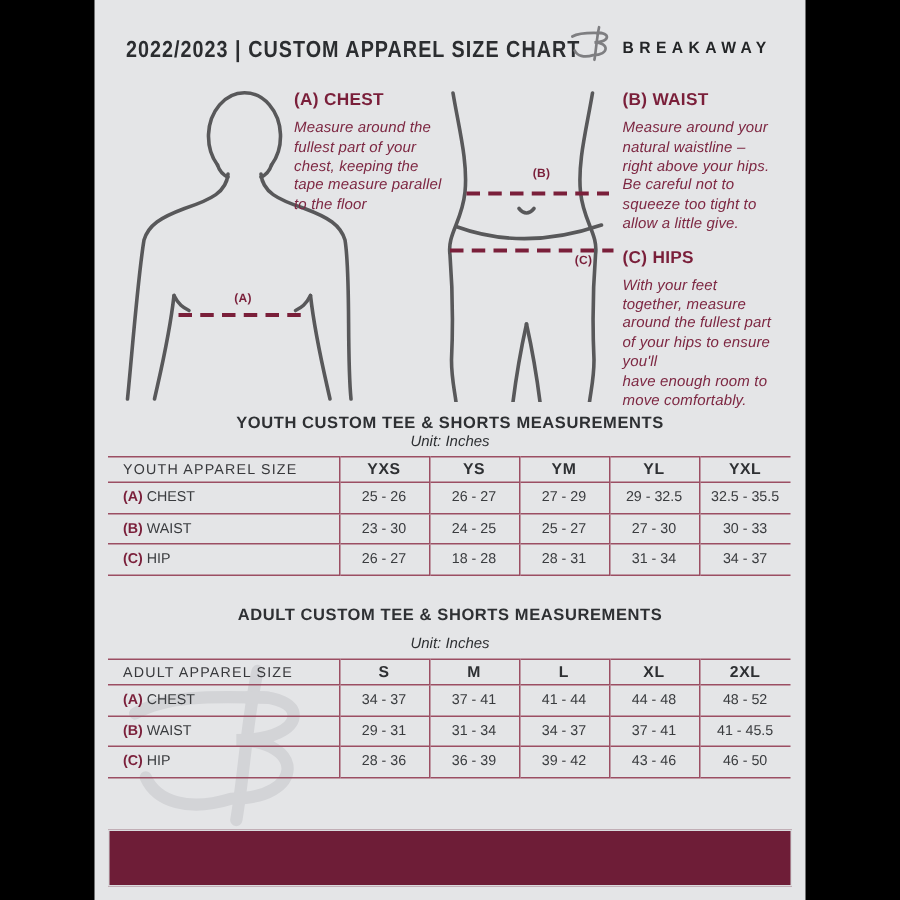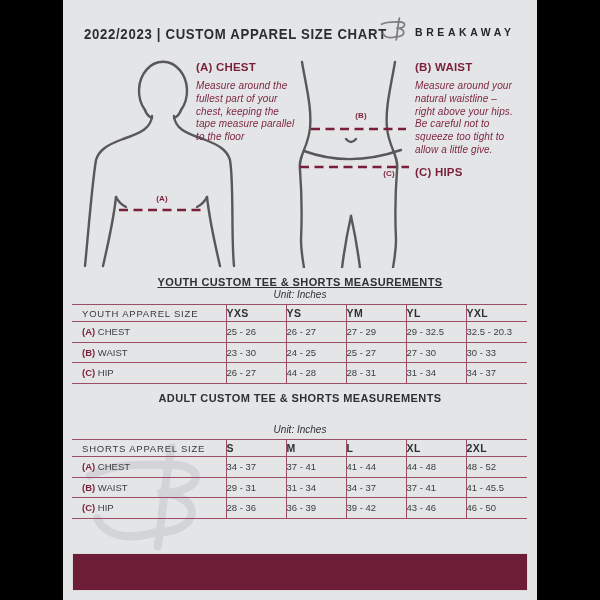--- a/index.html
+++ b/index.html
@@ -56,21 +56,21 @@
   .tbl-unit{position:absolute;left:9px;width:456px;text-align:center;z-index:1;
     font-size:10px;font-style:italic;font-weight:500;color:#2e3033;}
   table.size-table{
     position:absolute;left:9px;width:455px;z-index:1;
     border-collapse:collapse;table-layout:fixed;
     border-bottom:1.4px solid var(--table-border);
     background:transparent;
   }
   table.size-table tr{border-top:1.4px solid var(--table-border);}
   table.size-table th, table.size-table td{
-    padding:0;vertical-align:middle;text-align:left;
+    padding:0;vertical-align:middle;text-align:center;
     font-size:9.5px;color:#3a3c3f;font-weight:400;
   }
   table.size-table th.lbl, table.size-table td.lbl{text-align:left;padding-left:10px;}
   table.size-table th.lbl{font-weight:400;letter-spacing:.8px;font-size:9.5px;color:#38393c;}
   table.size-table thead th{font-weight:700;font-size:10.5px;color:#2e3033;letter-spacing:.4px;}
   table.size-table th:nth-child(n+2), table.size-table td:nth-child(n+2){
     border-left:1.4px solid var(--table-border);
   }
   table.size-table thead tr{height:17px;}
   table.size-table tbody tr{height:20.5px;}
@@ -152,23 +152,30 @@
 
     <div class="guide-col" style="left:352px;top:61px;width:130px;">
       <div class="guide-h">(B) WAIST</div>
       <div class="guide-p">Measure around your
 natural waistline –
 right above your hips.
 Be careful not to
 squeeze too tight to
 allow a little give.</div>
       <div class="guide-h gap">(C) HIPS</div>
-    </div>
-
-    <div class="tbl-title" style="top:276px;text-decoration:underline;">YOUTH CUSTOM TEE &amp; SHORTS MEASUREMENTS</div>
+      <div class="guide-p">With your feet
+together, measure
+around the fullest part
+of your hips to ensure
+you'll
+have enough room to
+move comfortably.</div>
+    </div>
+
+    <div class="tbl-title" style="top:276px;">YOUTH CUSTOM TEE &amp; SHORTS MEASUREMENTS</div>
     <div class="tbl-unit" style="top:289px;">Unit: Inches</div>
     <table class="size-table" style="top:304px;">
       <colgroup>
           <col style="width:154px">
           <col style="width:60px">
           <col style="width:60px">
           <col style="width:60px">
           <col style="width:60px">
           <col style="width:61px">
         </colgroup>
@@ -182,55 +189,55 @@
           <th>YXL</th>
         </tr>
       </thead>
       <tbody>
         <tr>
           <td class="lbl"><span class="pfx">(A)</span> <span class="row-name">CHEST</span></td>
           <td>25 - 26</td>
           <td>26 - 27</td>
           <td>27 - 29</td>
           <td>29 - 32.5</td>
-          <td>32.5 - 20.3</td>
+          <td>32.5 - 35.5</td>
         </tr>
         <tr>
           <td class="lbl"><span class="pfx">(B)</span> <span class="row-name">WAIST</span></td>
           <td>23 - 30</td>
           <td>24 - 25</td>
           <td>25 - 27</td>
           <td>27 - 30</td>
           <td>30 - 33</td>
         </tr>
         <tr>
           <td class="lbl"><span class="pfx">(C)</span> <span class="row-name">HIP</span></td>
           <td>26 - 27</td>
-          <td>44 - 28</td>
+          <td>18 - 28</td>
           <td>28 - 31</td>
           <td>31 - 34</td>
           <td>34 - 37</td>
         </tr>
       </tbody>
     </table>
 
-    <div class="tbl-title" style="top:392px;">ADULT CUSTOM TEE &amp; SHORTS MEASUREMENTS</div>
+    <div class="tbl-title" style="top:404px;">ADULT CUSTOM TEE &amp; SHORTS MEASUREMENTS</div>
     <div class="tbl-unit" style="top:424px;">Unit: Inches</div>
     <table class="size-table" style="top:439px;">
       <colgroup>
           <col style="width:154px">
           <col style="width:60px">
           <col style="width:60px">
           <col style="width:60px">
           <col style="width:60px">
           <col style="width:61px">
         </colgroup>
       <thead>
         <tr>
-          <th class="lbl">SHORTS APPAREL SIZE</th>
+          <th class="lbl">ADULT APPAREL SIZE</th>
           <th>S</th>
           <th>M</th>
           <th>L</th>
           <th>XL</th>
           <th>2XL</th>
         </tr>
       </thead>
       <tbody>
         <tr>
           <td class="lbl"><span class="pfx">(A)</span> <span class="row-name">CHEST</span></td>

